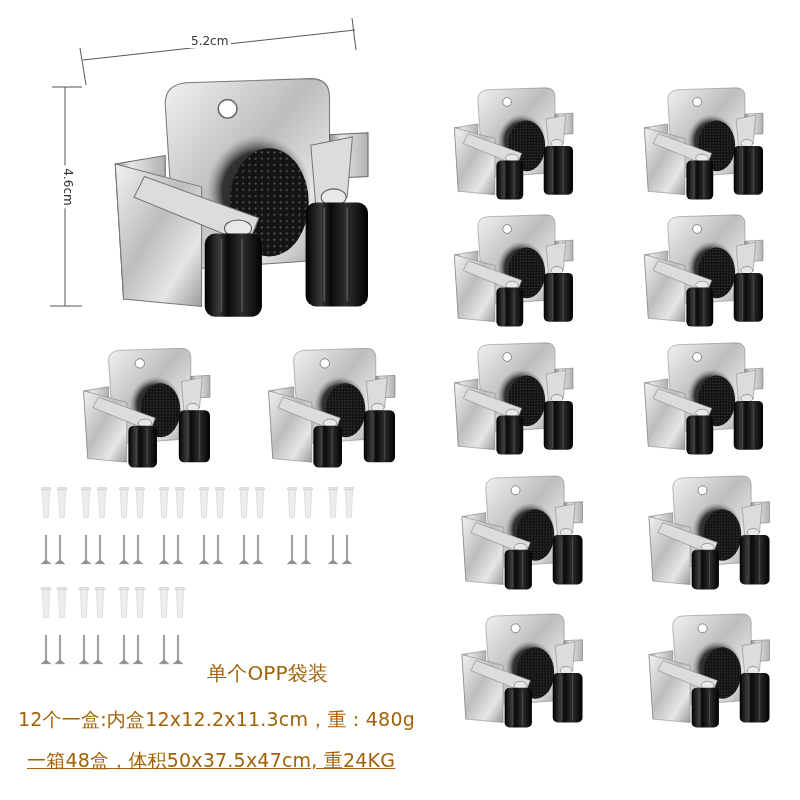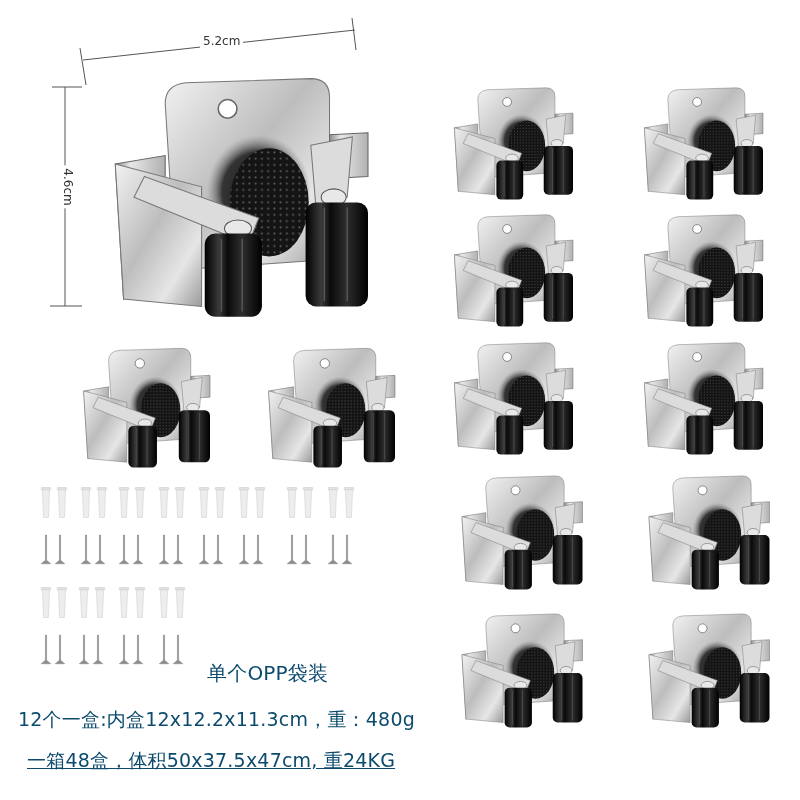--- a/index.html
+++ b/index.html
@@ -4,21 +4,21 @@
 <style>
   html, body { margin: 0; padding: 0; background: #ffffff; }
   body { width: 800px; height: 800px; position: relative; overflow: hidden;
          font-family: "DejaVu Sans", "Liberation Sans", sans-serif; color: #222; }
   .abs { position: absolute; }
   .clip { position: absolute; }
   .clip svg { width: 100%; height: 100%; display: block; }
   .dim-label { position: absolute; font-size: 12px; color: #333; background: #fff; padding: 0 3px; }
   .dim-label.v { transform: rotate(90deg); transform-origin: center; }
   .hw { position: absolute; }
-  .caption { position: absolute; font-size: 19px; color: #0c4a6e; white-space: nowrap; letter-spacing: 0.2px; }
+  .caption { position: absolute; font-size: 19px; color: #a16207; white-space: nowrap; letter-spacing: 0.2px; }
 </style>
 </head>
 <body>
 
 <svg width="0" height="0" style="position:absolute">
   <defs>
     <linearGradient id="metalG" x1="0" y1="0" x2="1" y2="1">
       <stop offset="0" stop-color="#f2f2f2"></stop>
       <stop offset="0.45" stop-color="#bdbdbd"></stop>
       <stop offset="0.75" stop-color="#e6e6e6"></stop>
@@ -84,21 +84,21 @@
 </svg>
 
 <svg class="abs" style="left:0;top:0;" width="800" height="800">
   <line x1="83" y1="60" x2="355" y2="30" stroke="#555" stroke-width="1"></line>
   <line x1="80" y1="48" x2="86" y2="85" stroke="#555" stroke-width="1"></line>
   <line x1="352" y1="18" x2="356" y2="50" stroke="#555" stroke-width="1"></line>
   <line x1="65" y1="87" x2="65" y2="306" stroke="#555" stroke-width="1"></line>
   <line x1="52" y1="87" x2="82" y2="87" stroke="#555" stroke-width="1"></line>
   <line x1="50" y1="306" x2="82" y2="306" stroke="#555" stroke-width="1"></line>
 </svg>
-<div class="dim-label" style="left:200px;top:34px;">5.2cm</div>
+<div class="dim-label" style="left:188px;top:34px;">5.2cm</div>
 <div class="dim-label v" style="left:46px;top:180px;">4.6cm</div>
 
 <div class="clip" style="left:98px;top:62px;width:280px;height:260px;">
   <svg>
       <use href="#clipSym"></use>
     </svg>
 </div>
 
 <div class="clip" style="left:70px;top:340px;width:150px;height:130px;">
     <svg>

